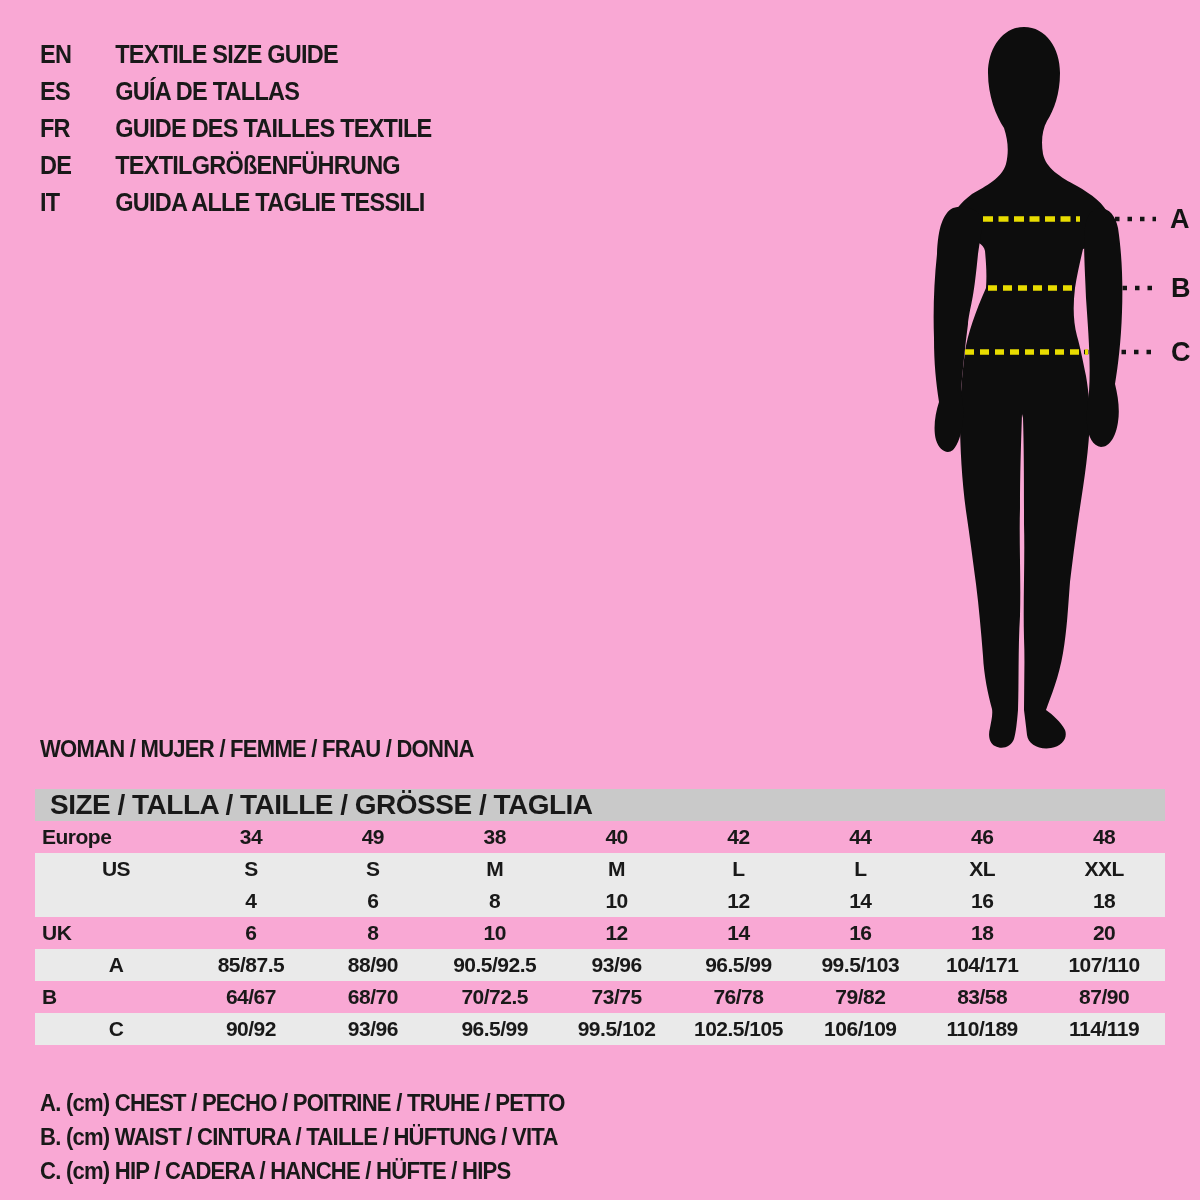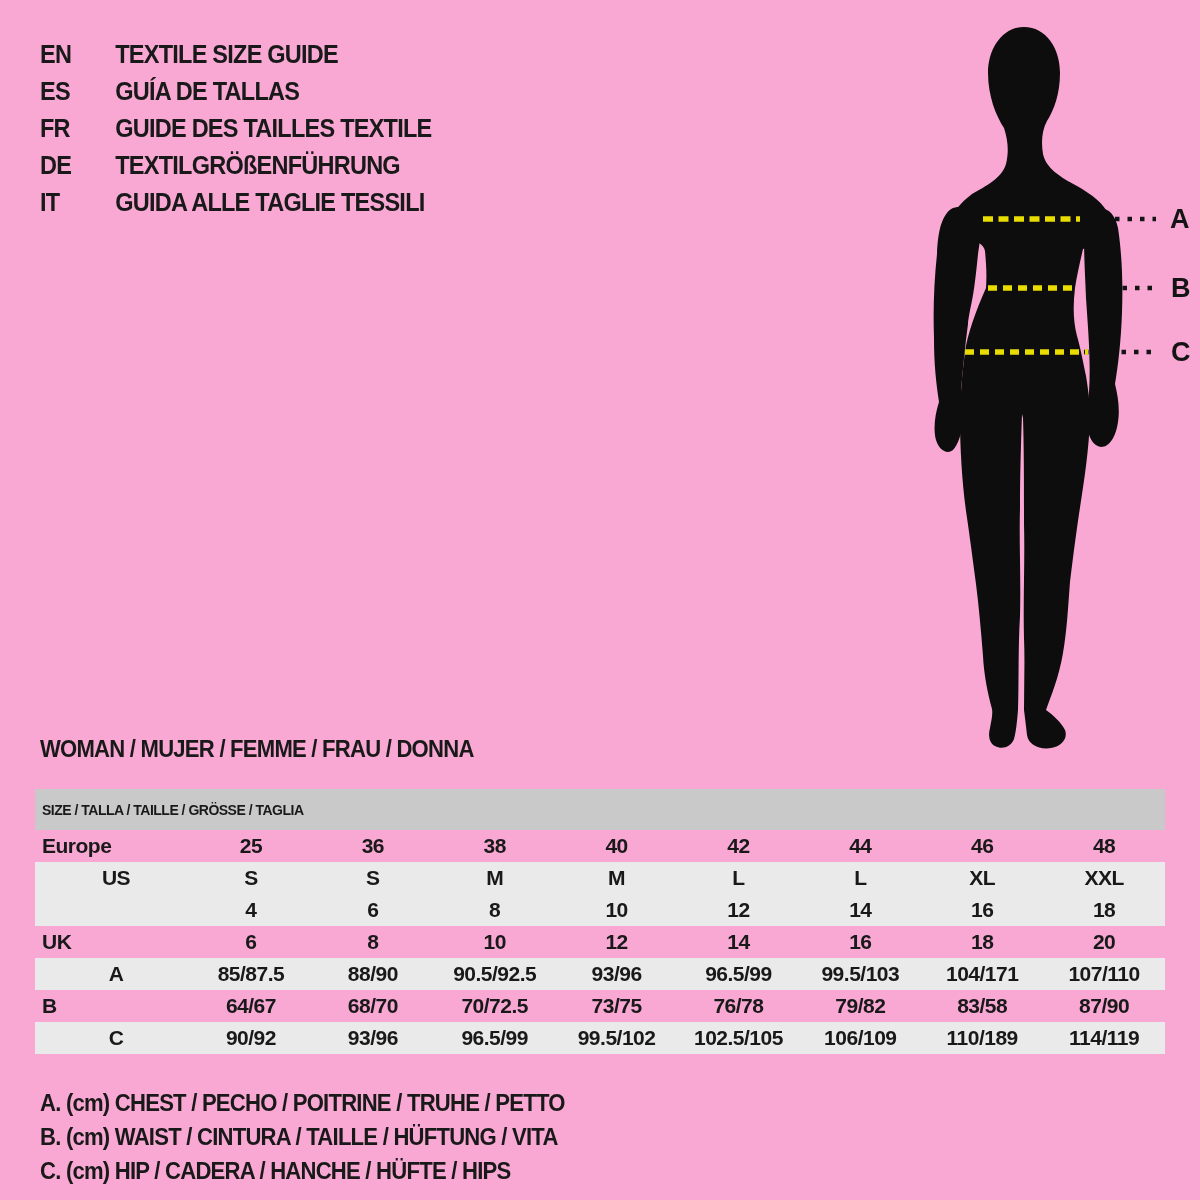--- a/index.html
+++ b/index.html
@@ -15,21 +15,21 @@
   .figure-wrap{position:absolute;left:880px;top:0;width:320px;height:760px;}
   .figure-wrap svg{display:block;}
   .measure-label{font-family:"Liberation Sans",sans-serif;font-weight:bold;font-size:27px;fill:#141414;}
 
   
   .section-title{position:absolute;left:40px;top:736px;margin:0;font-size:23px;font-weight:bold;letter-spacing:-.8px;transform:scaleX(.96);transform-origin:left top;white-space:nowrap;}
 
   
   .size-table{position:absolute;left:35px;top:789px;width:1130px;border-collapse:collapse;table-layout:fixed;font-weight:bold;font-size:21px;letter-spacing:-.5px;}
   .size-table td{padding:0;text-align:center;vertical-align:middle;overflow:hidden;white-space:nowrap;}
-  .size-table tr.head-row td{background:#c9c9c9;text-align:left;padding-left:7px;height:41px;font-size:14px;}
+  .size-table tr.head-row td{background:#c9c9c9;text-align:left;padding-left:15px;height:27px;font-size:28px;}
   .size-table tr.data-row{height:32px;}
   .size-table td.label{text-align:left;padding-left:7px;}
   .size-table tr.shade td{background:#eaeaea;text-align:center;}
 
   
   .legend{position:absolute;left:40px;top:1086px;margin:0;padding:0;list-style:none;font-size:23px;font-weight:bold;letter-spacing:-.8px;transform:scaleX(.96);transform-origin:left top;}
   .legend li{height:34px;line-height:34px;white-space:nowrap;}
 </style>
 </head>
 <body>
@@ -115,22 +115,22 @@
         <col>
         <col>
         <col>
     </colgroup>
     <tbody>
       <tr class="head-row">
         <td colspan="9">SIZE / TALLA / TAILLE / GRÖSSE / TAGLIA</td>
       </tr>
       <tr class="data-row">
         <td class="label">Europe</td>
-        <td>25</td>
-        <td>36</td>
+        <td>34</td>
+        <td>49</td>
         <td>38</td>
         <td>40</td>
         <td>42</td>
         <td>44</td>
         <td>46</td>
         <td>48</td>
       </tr>
       <tr class="data-row shade">
         <td class="label">US</td>
         <td>S</td>

